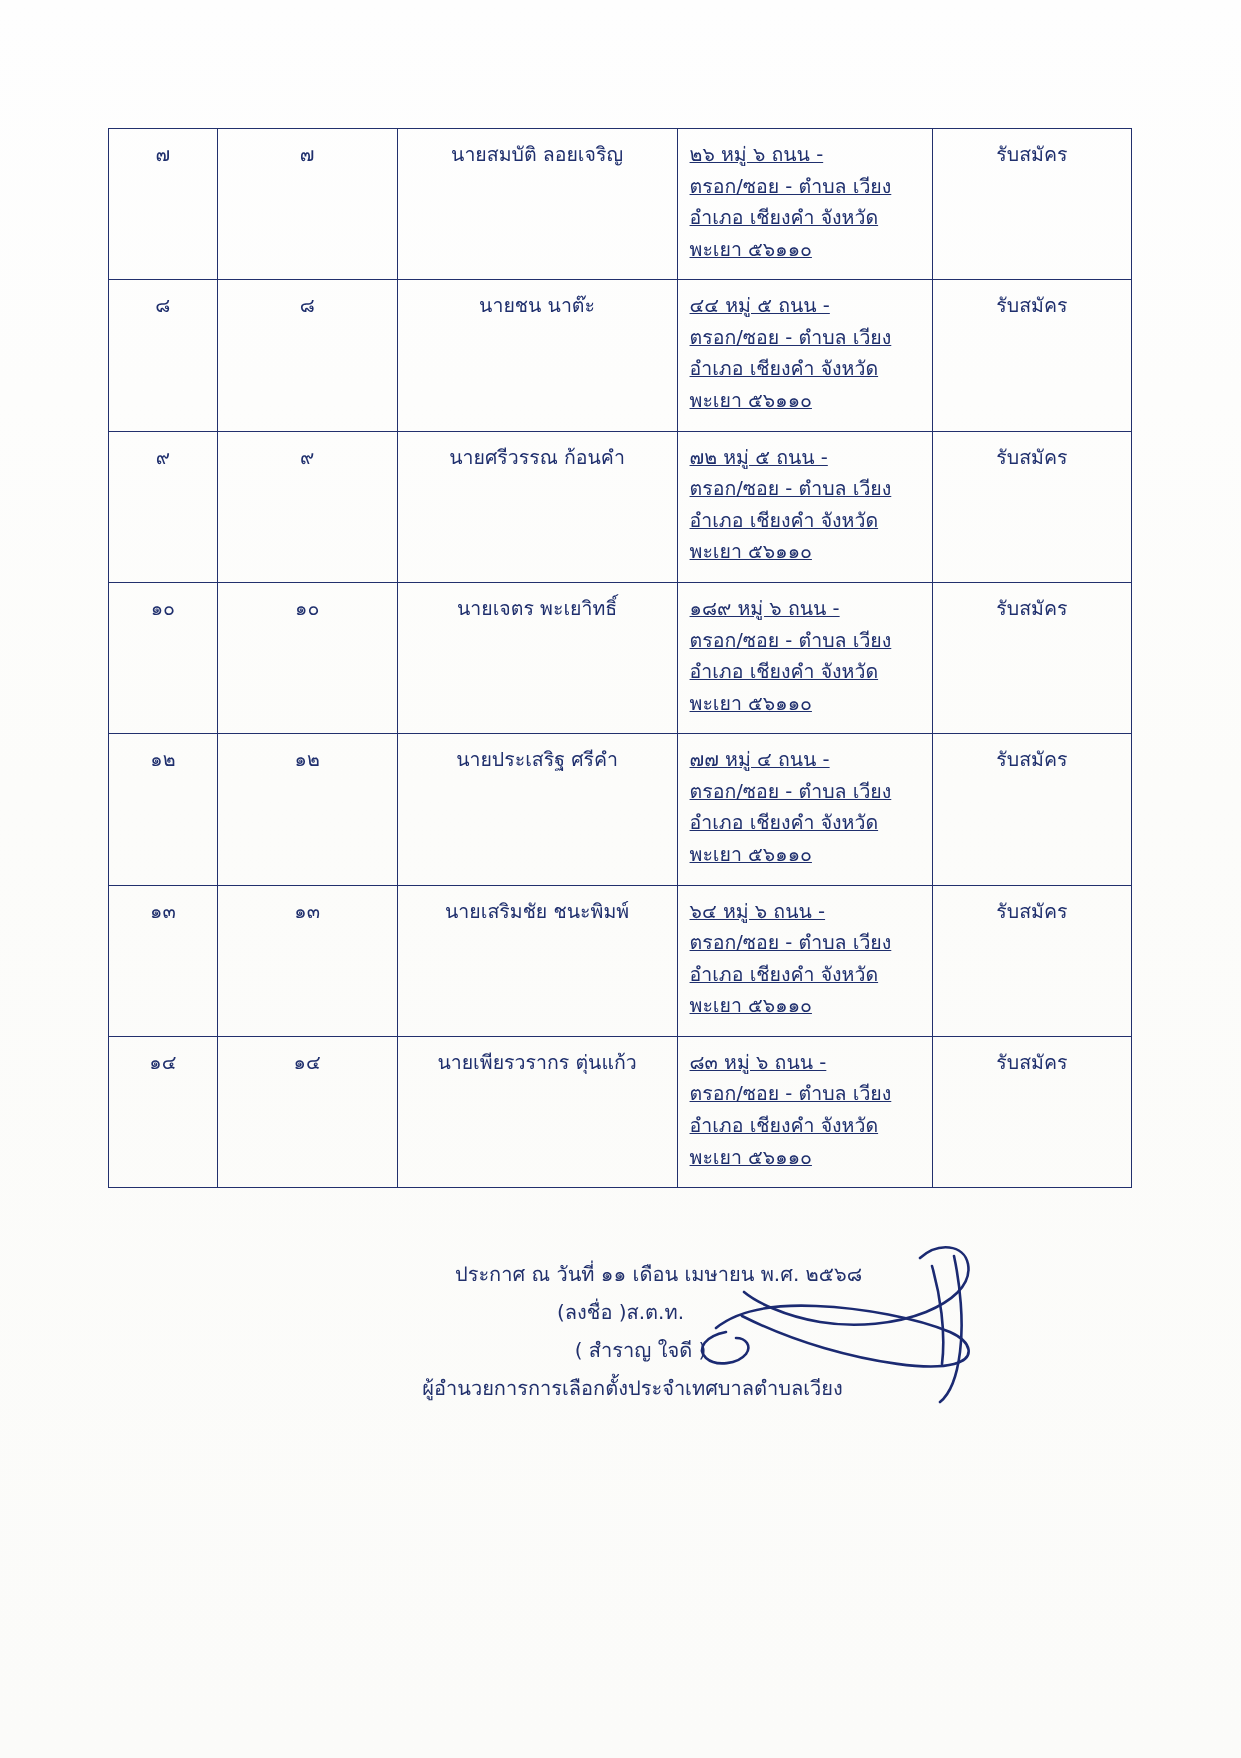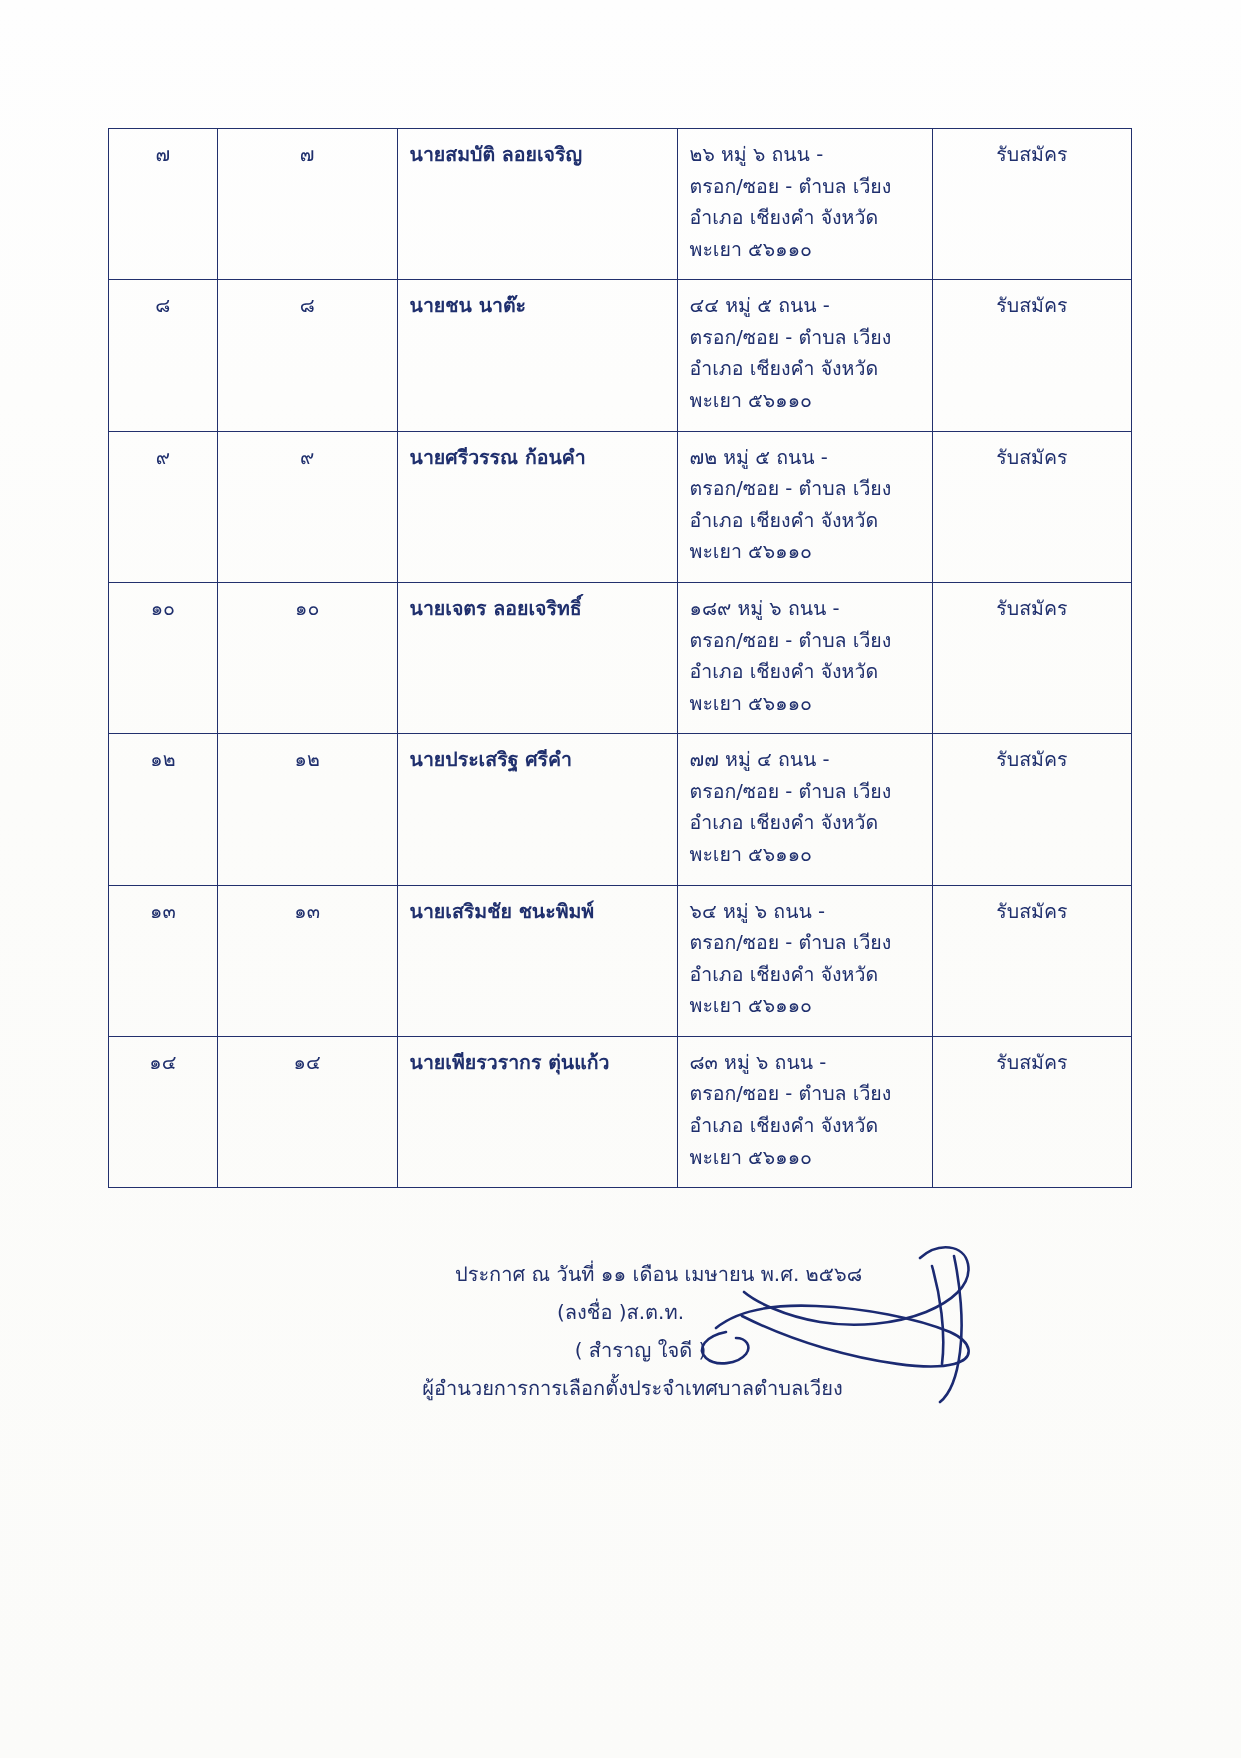--- a/index.html
+++ b/index.html
@@ -40,25 +40,25 @@
     border: 1.5px solid #22306d;
     vertical-align: top;
     padding: 10px 12px 14px 12px;
     font-size: 19.5px;
     line-height: 1.62;
     color: #1f2f6d;
     font-family: "DejaVu Sans", sans-serif;
   }
   .col-no      { width: 76px;  text-align: center; }
   .col-order   { width: 142px; text-align: center; }
-  .col-name    { width: 235px; text-align: left; padding-left: 22px; font-weight: bold;}
+  .col-name    { width: 235px; text-align: center; padding-left: 22px;}
   .col-addr    { width: 212px; text-align: left; padding-left: 16px;}
   .col-status  { width: 160px; text-align: center; padding-left: 16px;}
 
-  .addr-line { display: block; white-space: nowrap; }
+  .addr-line { display: block; white-space: nowrap; text-decoration: underline; }
 
   .footer {
     position: absolute;
     left: 0;
     right: 0;
     top: 1255px;
     text-align: center;
   }
   .footer div {
     font-size: 20px;
@@ -123,21 +123,21 @@
           <span class="addr-line">ตรอก/ซอย - ตำบล เวียง</span>
           <span class="addr-line">อำเภอ เชียงคำ จังหวัด</span>
           <span class="addr-line">พะเยา ๕๖๑๑๐</span>
         </td>
         <td class="col-status">รับสมัคร</td>
       </tr>
 
       <tr>
         <td class="col-no">๑๐</td>
         <td class="col-order">๑๐</td>
-        <td class="col-name">นายเจตร ลอยเจริทธิ์</td>
+        <td class="col-name">นายเจตร พะเยาิทธิ์</td>
         <td class="col-addr">
           <span class="addr-line">๑๘๙ หมู่ ๖ ถนน -</span>
           <span class="addr-line">ตรอก/ซอย - ตำบล เวียง</span>
           <span class="addr-line">อำเภอ เชียงคำ จังหวัด</span>
           <span class="addr-line">พะเยา ๕๖๑๑๐</span>
         </td>
         <td class="col-status">รับสมัคร</td>
       </tr>
 
 

